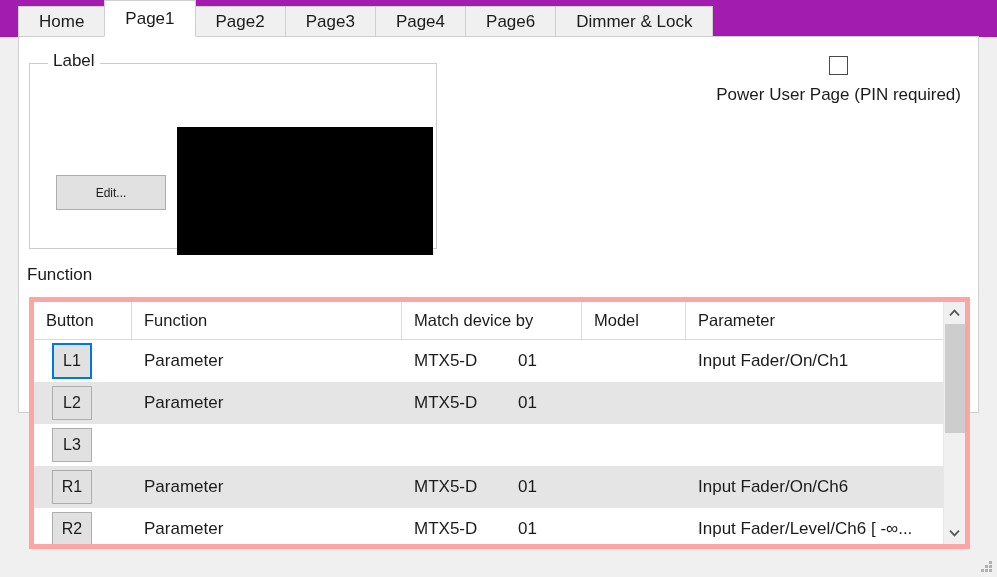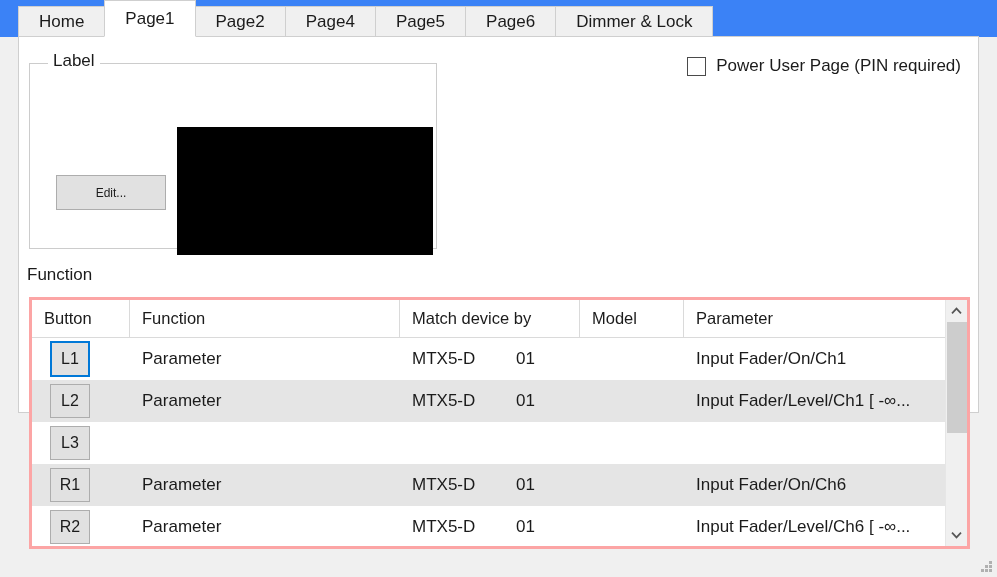--- a/index.html
+++ b/index.html
@@ -9,21 +9,21 @@
     background: #f0f0f0;
     font-family: "Liberation Sans", sans-serif;
     -webkit-font-smoothing: antialiased;
     overflow: hidden;
   }
   #root { position: relative; width: 997px; height: 577px; }
 
   
   .tabbar {
     position: absolute; left: 0; top: 0; width: 997px; height: 37px;
-    background: #3b82f6;
+    background: #a21caf;
     display: flex; align-items: flex-end; text-align: center;
   }
   .tab {
     height: 31px;
     padding: 0 20px;
     display: flex; align-items: center; justify-content: center;
     font-size: 17px; color: #1b1b1b;
     background: #f0f0f0;
     border: 1px solid #cfcfcf;
     border-bottom: 1px solid #cfcfcf;
@@ -75,38 +75,39 @@
     position: absolute; left: 147px; top: 63px;
     width: 256px; height: 128px;
     background: #000000;
   }
 
   
   .poweruser {
     position: absolute; right: 17px; top: 19px;
     display: flex; align-items: center; gap: 10px;
     cursor: default;
+    flex-direction: column;
   }
   .cbox {
     width: 19px; height: 19px;
     border: 1px solid #4a4a4a;
     background: #ffffff;
     flex: none;
   }
   .poweruser-label { font-size: 17px; color: #1b1b1b; white-space: nowrap; }
 
   
   .function-title {
     position: absolute; left: 8px; top: 228px;
     font-size: 17px; color: #1b1b1b;
   }
   .table-wrap {
     position: absolute; left: 10px; top: 260px;
     width: 941px; height: 252px;
-    border: 3px solid #fca5a5;
+    border: 5px solid #fca5a5;
     background: #ffffff;
     overflow: hidden;
     display: flex;
   }
   .table-main { flex: 1 1 auto; min-width: 0; }
 
   .thead {
     display: flex; height: 38px; align-items: stretch;
     border-bottom: 1px solid #dadada;
     background: #ffffff;
@@ -192,22 +193,22 @@
 </style>
 </head>
 <body>
 
 <div id="root">
 
   <div class="tabbar" id="tabbar">
       <div class="tab">Home</div>
       <div class="tab active">Page1</div>
       <div class="tab">Page2</div>
+      <div class="tab">Page3</div>
       <div class="tab">Page4</div>
-      <div class="tab">Page5</div>
       <div class="tab">Page6</div>
       <div class="tab">Dimmer &amp; Lock</div>
     </div>
 
   <div class="panel">
 
     <div class="groupbox">
       <div class="groupbox-title">Label</div>
       <button class="edit-btn">Edit...</button>
       <div class="label-preview"></div>
@@ -239,21 +240,20 @@
               <div class="td col-match">01</div>
               <div class="td col-parameter">Input Fader/On/Ch1</div>
             </div>
             <div class="trow alt">
               <div class="td col-button btn-cell">
                 <button class="row-btn">L2</button>
               </div>
               <div class="td col-function">Parameter</div>
               <div class="td col-model">MTX5-D</div>
               <div class="td col-match">01</div>
-              <div class="td col-parameter">Input Fader/Level/Ch1 [ -∞...</div>
             </div>
             <div class="trow">
               <div class="td col-button btn-cell">
                 <button class="row-btn">L3</button>
               </div>
               <div class="td col-model"></div>
               <div class="td col-match"></div>
               <div class="td col-parameter"></div>
             </div>
             <div class="trow alt">

